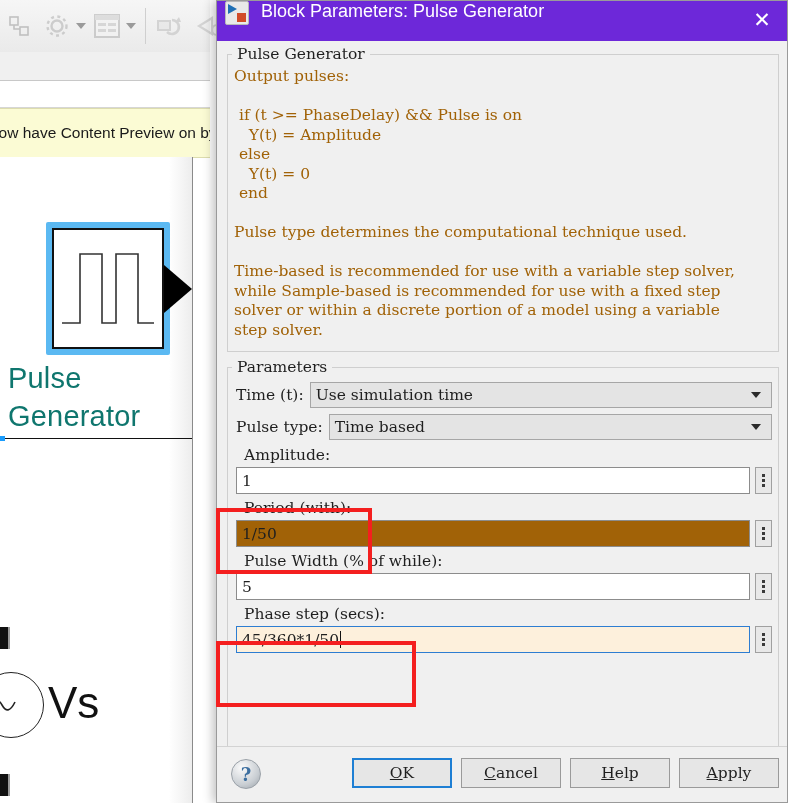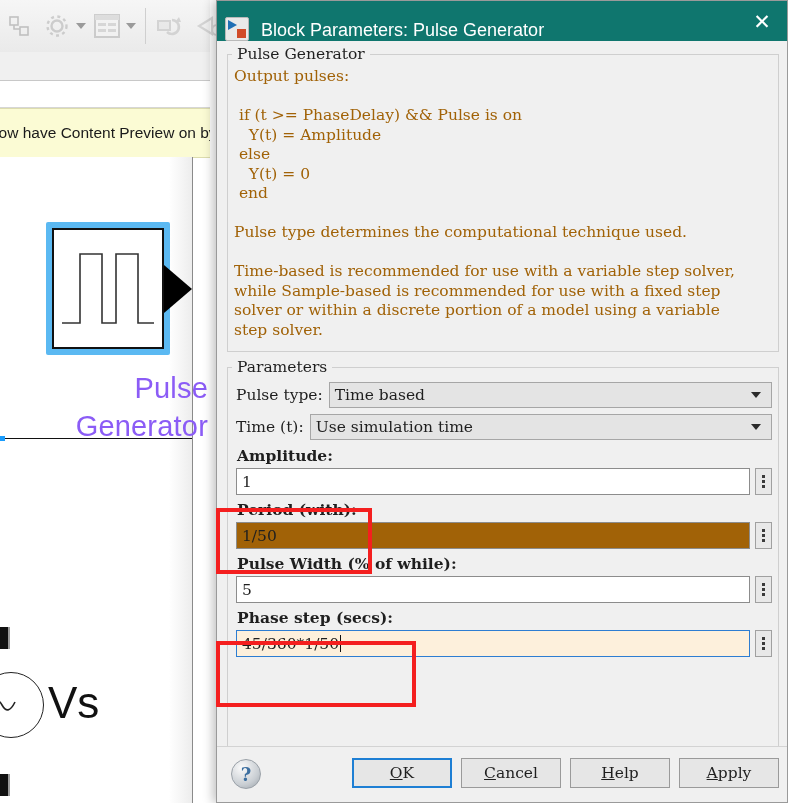--- a/index.html
+++ b/index.html
@@ -33,38 +33,38 @@
   .canvas-fade{position:absolute;right:0;top:0;width:24px;height:100%;
     background:linear-gradient(90deg,rgba(255,255,255,0),rgba(230,230,230,.75));}
   .canvas-edge{position:absolute;left:192px;top:157px;width:1px;height:646px;background:#8a8a8a;}
 
   
   #pg-block{position:absolute;left:46px;top:222px;width:124px;height:133px;}
   .pg-sel{position:absolute;left:0;top:0;width:124px;height:133px;background:#5bb9f2;border-radius:2px;}
   .pg-body{position:absolute;left:6px;top:6px;width:112px;height:121px;background:#fff;border:2px solid #111;box-sizing:border-box;}
   .pg-arrow{position:absolute;left:118px;top:43px;width:0;height:0;
     border-top:24px solid transparent;border-bottom:24px solid transparent;border-left:28px solid #000;}
-  .pg-label{position:absolute;left:-38px;top:137px;width:200px;text-align:right;
-    color:#8b5cf6;font-size:29px;line-height:38px;letter-spacing:.2px;margin-top:10px;}
+  .pg-label{position:absolute;left:-38px;top:137px;width:200px;text-align:left;
+    color:#0f766e;font-size:29px;line-height:38px;letter-spacing:.2px;}
 
   
   #vs-source{position:absolute;left:-22px;top:672px;width:66px;height:66px;}
   .vs-circle{position:absolute;left:0;top:0;width:64px;height:64px;border:1.5px solid #222;border-radius:50%;background:#fff;}
   .vs-label{position:absolute;left:48px;top:678px;font-size:44px;color:#111;}
   .term{position:absolute;width:8px;height:22px;background:#111;border-right:2px solid #9a9a9a;}
 
   .wire{position:absolute;background:#111;}
   .port-dot{position:absolute;width:5px;height:5px;background:#1a9cfc;}
 
   
   #dialog{position:absolute;left:216px;top:0;width:572px;height:803px;
     background:#f0f0f0;border:1px solid #9a9a9a;box-sizing:border-box;
     box-shadow:-3px 0 10px rgba(0,0,0,.25);}
 
-  .titlebar{height:40px;background:#0f766e;display:flex;align-items:flex-end;padding:0 6px 0 8px;}
+  .titlebar{height:40px;background:#6d28d9;display:flex;align-items:flex-start;padding:0 6px 0 8px;}
   .app-icon{width:22px;height:22px;position:relative;background:#e9e9e9;border:1px solid #b9b9b9;border-radius:2px;flex:none;}
   .app-icon .tri{position:absolute;left:2px;top:2px;width:0;height:0;
     border-top:5px solid transparent;border-bottom:5px solid transparent;border-left:9px solid #1f6fb5;}
   .app-icon .sq{position:absolute;right:2px;bottom:2px;width:9px;height:9px;background:#d14b28;}
   .title-text{color:#ffffff;font-size:18px;margin-left:12px;flex:1;white-space:nowrap;}
   .close-btn{width:38px;height:38px;display:flex;align-items:center;justify-content:center;
     color:#fff;font-size:21px;cursor:default;}
 
   .dlg-body{position:absolute;left:0;top:40px;right:0;bottom:0;padding:8px 10px;box-sizing:border-box;}
 
@@ -73,21 +73,21 @@
 
   #desc-group{position:absolute;left:10px;top:4px;width:550px;height:305px;}
   .desc-text{font-family:"DejaVu Serif",serif;font-size:15.5px;line-height:19.5px;color:#a16207;
     white-space:pre;padding:4px 0 0 6px;}
 
   #params-group{position:absolute;left:10px;top:317px;width:550px;height:424px;}
   .param-inner{padding:6px 6px 0 8px;}
 
   .row{display:flex;align-items:center;margin-bottom:6px;}
   .lbl{font-family:"DejaVu Serif",serif;font-size:15.5px;color:#1f1f1f;white-space:nowrap;}
-  .lbl-block{font-family:"DejaVu Serif",serif;font-size:15.5px;color:#1f1f1f;margin:5px 0 3px 1px;font-weight:bold;}
+  .lbl-block{font-family:"DejaVu Serif",serif;font-size:15.5px;color:#1f1f1f;margin:5px 0 3px 8px;}
 
   .combo{flex:1;height:26px;background:#e4e4e4;border:1px solid #a6a6a6;
     display:flex;align-items:center;margin-left:6px;box-sizing:border-box;}
   .combo .cv{font-family:"DejaVu Serif",serif;font-size:15.5px;color:#1f1f1f;padding-left:5px;flex:1;}
   .combo .carr{width:0;height:0;border-left:5px solid transparent;border-right:5px solid transparent;
     border-top:6px solid #2b2b2b;margin-right:10px;}
 
   .field-row{display:flex;align-items:center;gap:5px;}
   .txt{flex:1;height:27px;background:#ffffff;border:1px solid #8c8c8c;box-sizing:border-box;
     font-family:"DejaVu Serif",serif;font-size:15.5px;color:#1f1f1f;
@@ -250,31 +250,31 @@
 while Sample-based is recommended for use with a fixed step
 solver or within a discrete portion of a model using a variable
 step solver.</div>
     </fieldset>
 
     <fieldset class="group" id="params-group">
       <legend>Parameters</legend>
       <div class="param-inner">
 
         <div class="row">
+          <span class="lbl">Time (t):</span>
+          <div class="combo">
+            <span class="cv">Use simulation time</span>
+            <span class="carr"></span>
+          </div>
+        </div>
+
+        <div class="row">
           <span class="lbl">Pulse type:</span>
           <div class="combo">
             <span class="cv">Time based</span>
-            <span class="carr"></span>
-          </div>
-        </div>
-
-        <div class="row">
-          <span class="lbl">Time (t):</span>
-          <div class="combo">
-            <span class="cv">Use simulation time</span>
             <span class="carr"></span>
           </div>
         </div>
 
         <div class="lbl-block">Amplitude:</div>
         <div class="field-row">
           <div class="txt">1</div>
           <div class="stepper">
               <i></i>
               <i></i>

